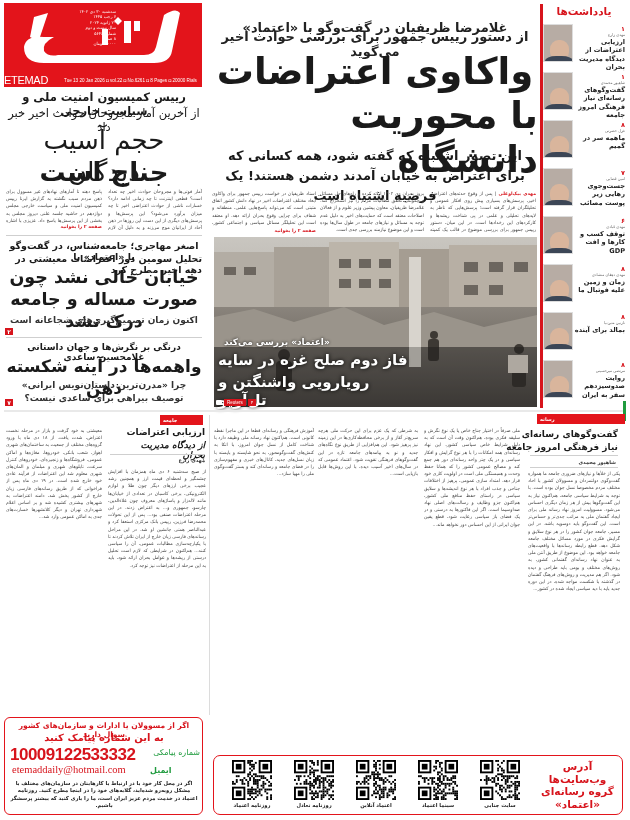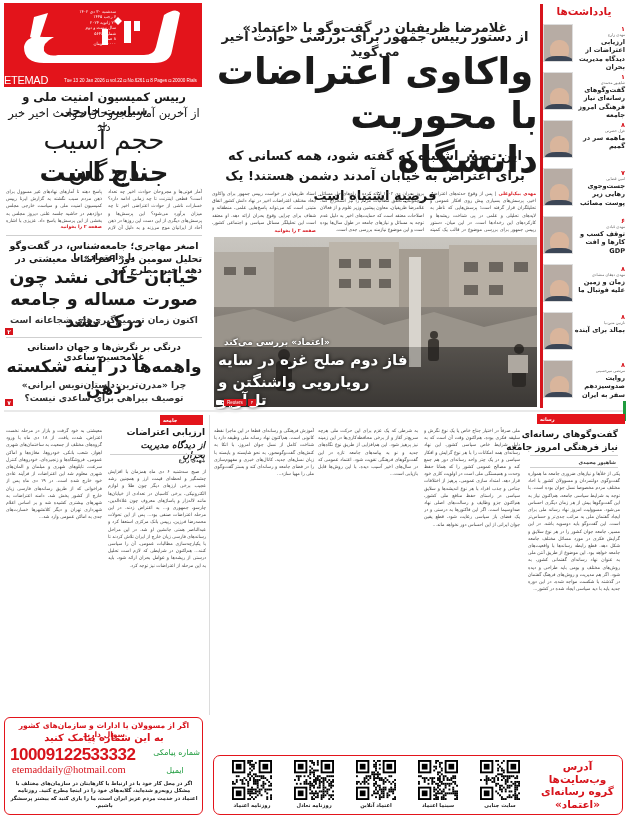--- a/index.html
+++ b/index.html
@@ -74,21 +74,21 @@
   #society-title2 { left: 120px; top: 440px; width: 85px; font-size: 9px; font-weight: bold; text-align: right; font-style: italic; }
   #society-author { left: 150px; top: 457px; width: 55px; font-size: 5px; font-weight: bold; text-align: right; color: #333; }
 
   
   #sms-box { left: 4px; top: 717px; width: 199px; height: 98px; border: 1.5px solid #e3141b; border-radius: 6px; background: #fff; }
   #sms-q1 { left: 8px; top: 721px; width: 192px; font-size: 7.6px; font-weight: bold; color: #d7141c; text-align: center; }
   #sms-q2 { left: 8px; top: 732px; width: 192px; font-size: 10px; font-weight: bold; color: #d7141c; text-align: center; }
   #sms-number { left: 10px; top: 745px; width: 140px; font-family: "Liberation Sans", sans-serif; font-size: 17px; font-weight: bold; color: #d7141c; direction: ltr; text-align: left; letter-spacing: -0.5px; }
   #sms-label { left: 150px; top: 748px; width: 50px; font-size: 8px; font-weight: normal; color: #1f9b3e; text-align: right; }
   #email { left: 12px; top: 764px; width: 140px; font-family: "Liberation Serif", serif; font-size: 10.5px; color: #d7141c; direction: ltr; text-align: left; }
-  #email-label { left: 150px; top: 766px; width: 50px; font-size: 8px; font-weight: normal; color: #1f9b3e; text-align: center; }
+  #email-label { left: 150px; top: 766px; width: 50px; font-size: 8px; font-weight: bold; color: #1f9b3e; text-align: left; }
   #sms-body { left: 10px; top: 780px; width: 188px; font-size: 5.2px; line-height: 7.4px; font-weight: bold; color: #222; text-align: center; }
 
   
   #qr-box { left: 213px; top: 755px; width: 410px; height: 60px; border: 1.5px solid #e3141b; border-radius: 7px; }
   #qr-heading { left: 535px; top: 760px; width: 85px; font-size: 10.5px; line-height: 12.5px; font-weight: bold; color: #d7141c; text-align: center; }
   .qr-item { position: absolute; top: 760px; width: 60px; height: 52px; }
   .qr-code { position: absolute; left: 9px; top: 0; width: 42px; height: 40px; }
   .qr-label { position: absolute; left: 0; top: 42px; width: 60px; font-size: 5.2px; font-weight: bold; text-align: center; color: #222; }
 
   .rule-v { background: #dcdcdc; width: 1px; }

